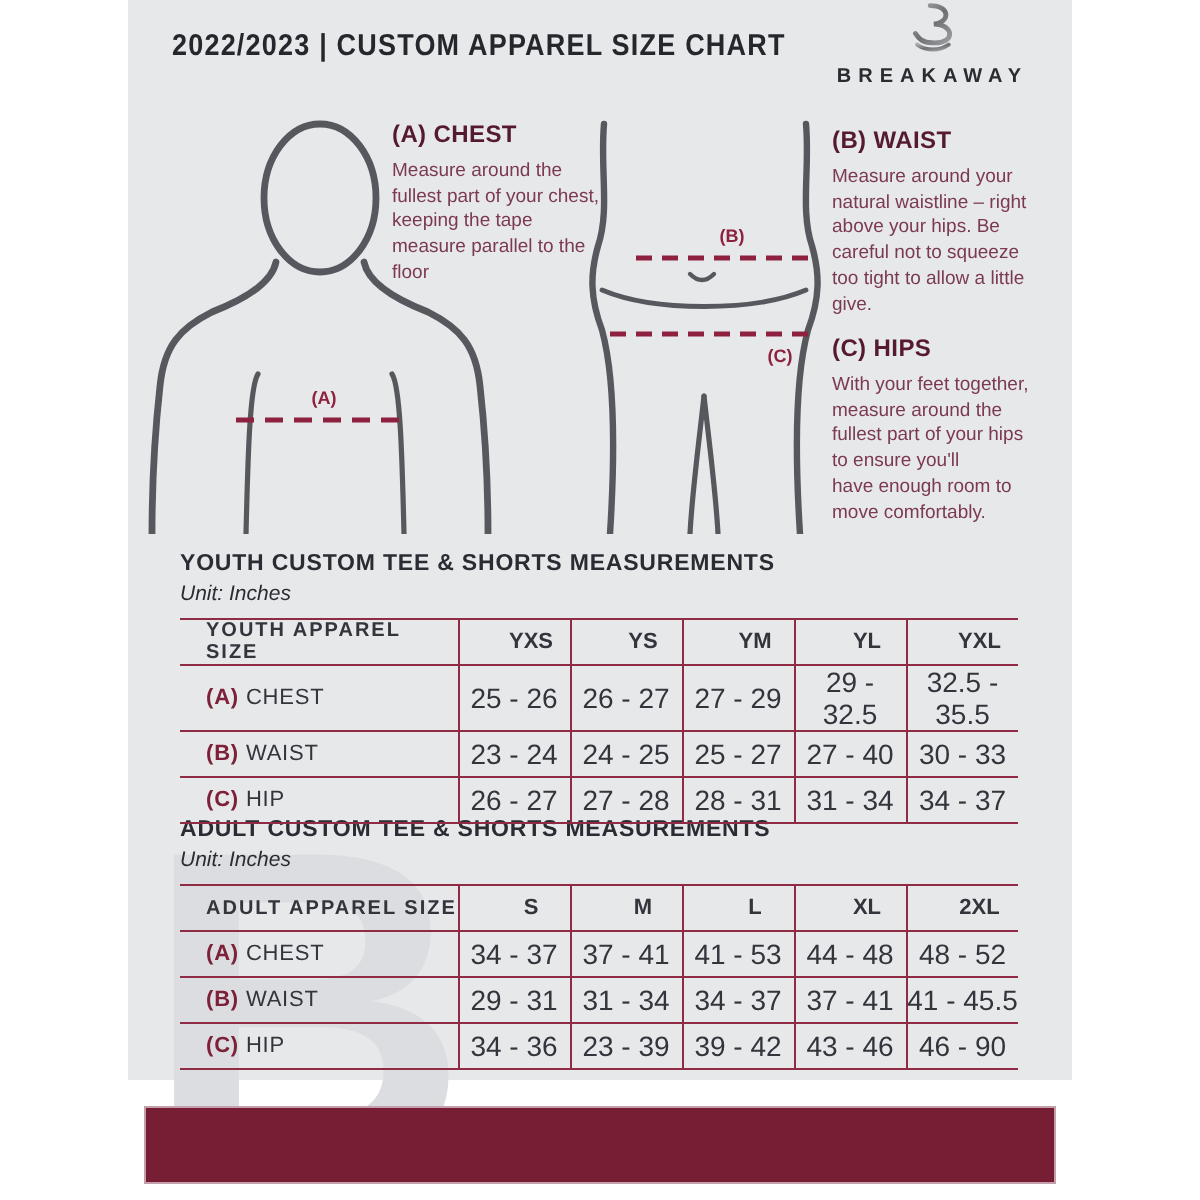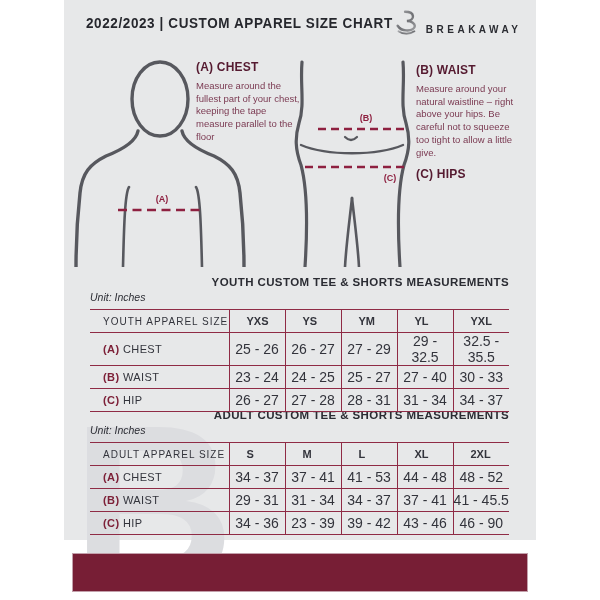--- a/index.html
+++ b/index.html
@@ -2,47 +2,47 @@
 <html><head>
 <meta charset="utf-8">
 <style>
   html,body{margin:0;padding:0;background:#ffffff;}
   body{width:600px;height:600px;position:relative;font-family:"Liberation Sans",sans-serif;overflow:hidden;}
   .page{position:absolute;left:64px;top:0;width:472px;height:540px;background:#e7e8e9;}
 
   
   .header{position:absolute;left:0;top:0;width:472px;height:44px;display:flex;align-items:center;justify-content:space-between;padding:0 22px;box-sizing:border-box;}
   .header-title{font-size:13.5px;font-weight:700;letter-spacing:0.6px;color:#26272d;transform:scaleY(1.12);transform-origin:left center;white-space:nowrap;}
-  .brand{display:flex;align-items:flex-end;gap:7px;}
+  .brand{display:flex;align-items:center;gap:7px;flex-direction:column;}
   .brand-name{font-size:10px;font-weight:700;letter-spacing:3.5px;color:#2b2c32;}
 
   
   .m-head{font-size:12px;font-weight:700;color:#551a30;letter-spacing:0.2px;}
   .m-body{font-size:9.5px;line-height:1.34;color:#7b3a52;margin-top:6px;white-space:pre-line;}
   .chest-block{position:absolute;left:132px;top:60px;width:106px;}
   .waist-block{position:absolute;left:352px;top:63px;width:104px;}
   .hips-block{position:absolute;left:352px;top:167px;width:106px;}
 
   .fig-left{position:absolute;left:8px;top:55px;}
   .fig-right{position:absolute;left:228px;top:55px;}
 
   
-  .tbl-title{position:absolute;left:26px;width:419px;text-align:right;font-size:11.5px;font-weight:700;letter-spacing:0.4px;color:#2b2c33;}
+  .tbl-title{position:absolute;left:26px;width:419px;text-align:left;font-size:11.5px;font-weight:700;letter-spacing:0.4px;color:#2b2c33;}
   .tbl-unit{position:absolute;left:26px;width:419px;font-size:10.5px;font-style:italic;color:#2b2c33;}
   .youth-title{top:276px;} .youth-unit{top:291px;}
   .adult-title{top:409px;} .adult-unit{top:424px;}
 
   table{position:absolute;left:26px;width:419px;border-collapse:collapse;table-layout:fixed;z-index:1;background:transparent;}
   .youth-table{top:309px;} .adult-table{top:442px;}
   th,td{height:22px;padding:0;border-bottom:1px solid #8f2b45;font-weight:400;color:#33343c;}
   thead th{border-top:1px solid #8f2b45;}
   th+th,td+td{border-left:1px solid #8f2b45;}
   th:first-child,td:first-child{width:139px;text-align:left;padding-left:13px;box-sizing:border-box;}
-  thead th:first-child{font-size:10px;letter-spacing:1px;color:#33343c;font-weight:400;}
-  thead th{font-size:11px;font-weight:700;text-align:left;padding-left:17px;}
+  thead th:first-child{font-size:10px;letter-spacing:1px;color:#33343c;font-weight:700;}
+  thead th{font-size:11px;font-weight:700;text-align:center;padding-left:17px;}
   td{font-size:14px;text-align:center;}
   td:first-child{font-size:11px;letter-spacing:0.4px;}
   .row-key{color:#7d2038;font-weight:700;}
 
   
   .watermark{position:absolute;left:8px;top:392px;font-size:225px;line-height:1;font-weight:700;color:#dcdde0;z-index:0;user-select:none;}
 
   
   .footer-bar{position:absolute;left:8px;top:553px;width:454px;height:37px;background:#771e35;border:1px solid #c3a0ab;z-index:2;}
 </style>
@@ -101,20 +101,22 @@
     <path d="M 13 112 H 116" stroke="#8e2040" stroke-width="2.4" stroke-dasharray="8 5" fill="none"></path>
     <text x="98" y="126" text-anchor="middle" font-size="9" font-weight="bold" fill="#8e2040">(C)</text>
   </svg>
 
   <div class="waist-block">
     <div class="m-head">(B) WAIST</div>
     <div class="m-body">Measure around your natural waistline – right above your hips. Be careful not to squeeze too tight to allow a little give.</div>
   </div>
   <div class="hips-block">
     <div class="m-head">(C) HIPS</div>
+    <div class="m-body">With your feet together, measure around the fullest part of your hips to ensure you'll
+have enough room to move comfortably.</div>
   </div>
 
   <div class="watermark">B</div>
 
   <div class="tbl-title youth-title">YOUTH CUSTOM TEE &amp; SHORTS MEASUREMENTS</div>
   <div class="tbl-unit youth-unit">Unit: Inches</div>
   <table class="youth-table">
     <thead>
         <tr>
           <th>YOUTH APPAREL SIZE</th>

